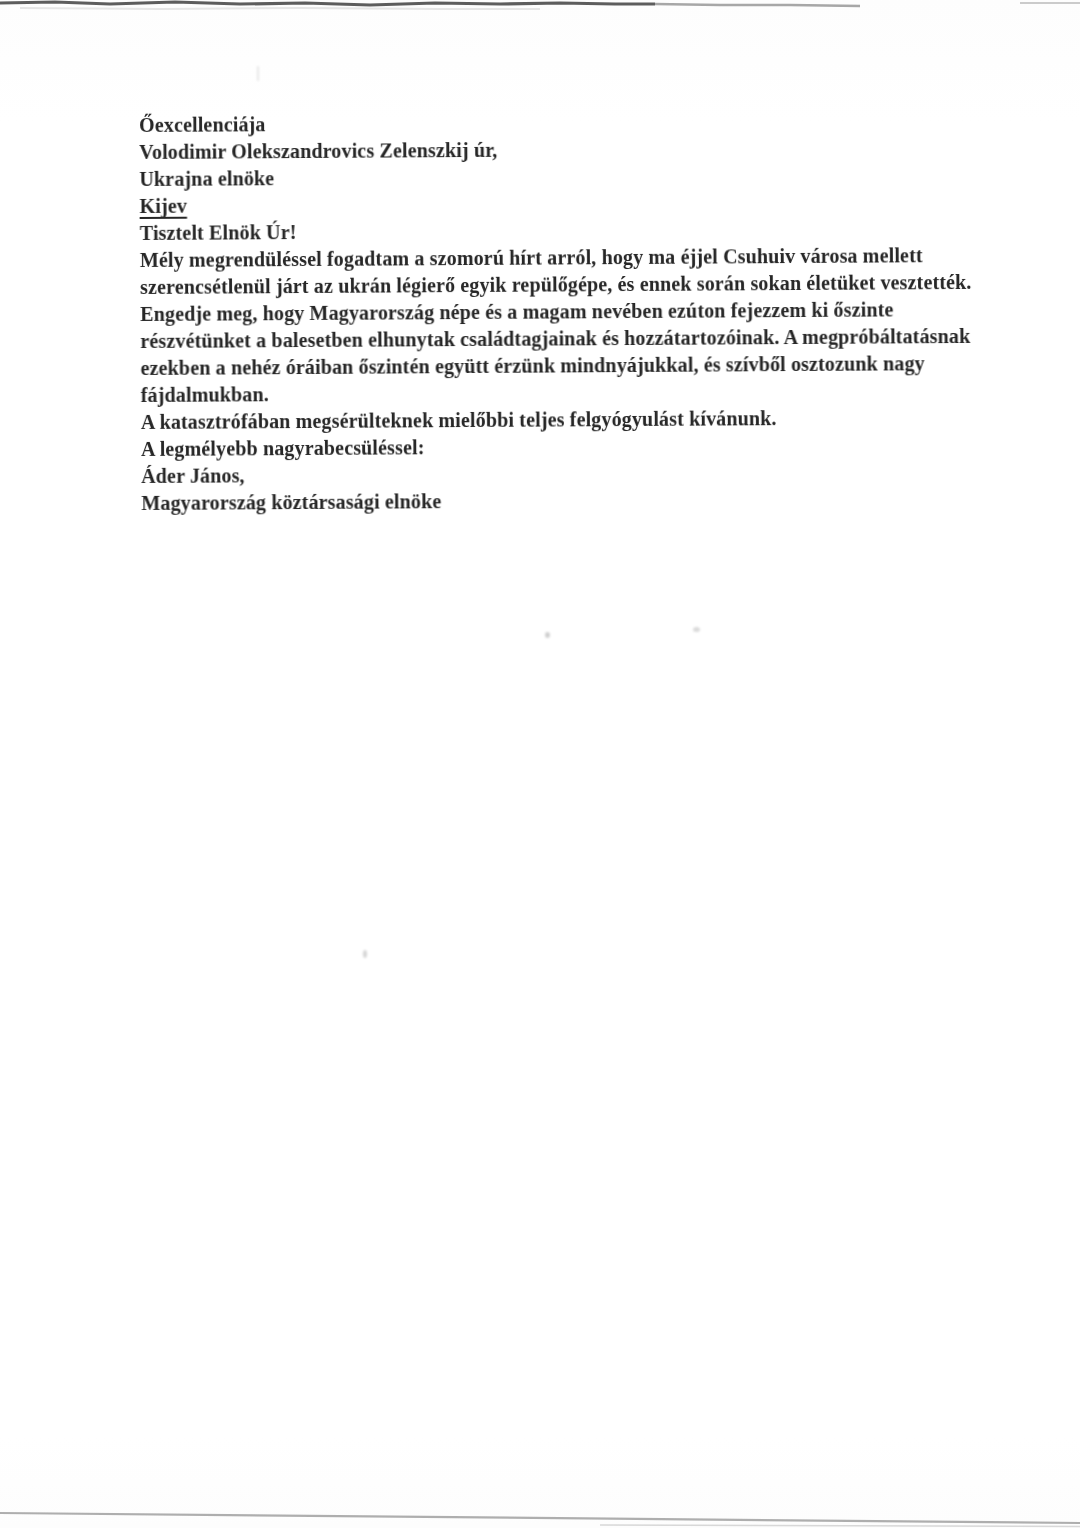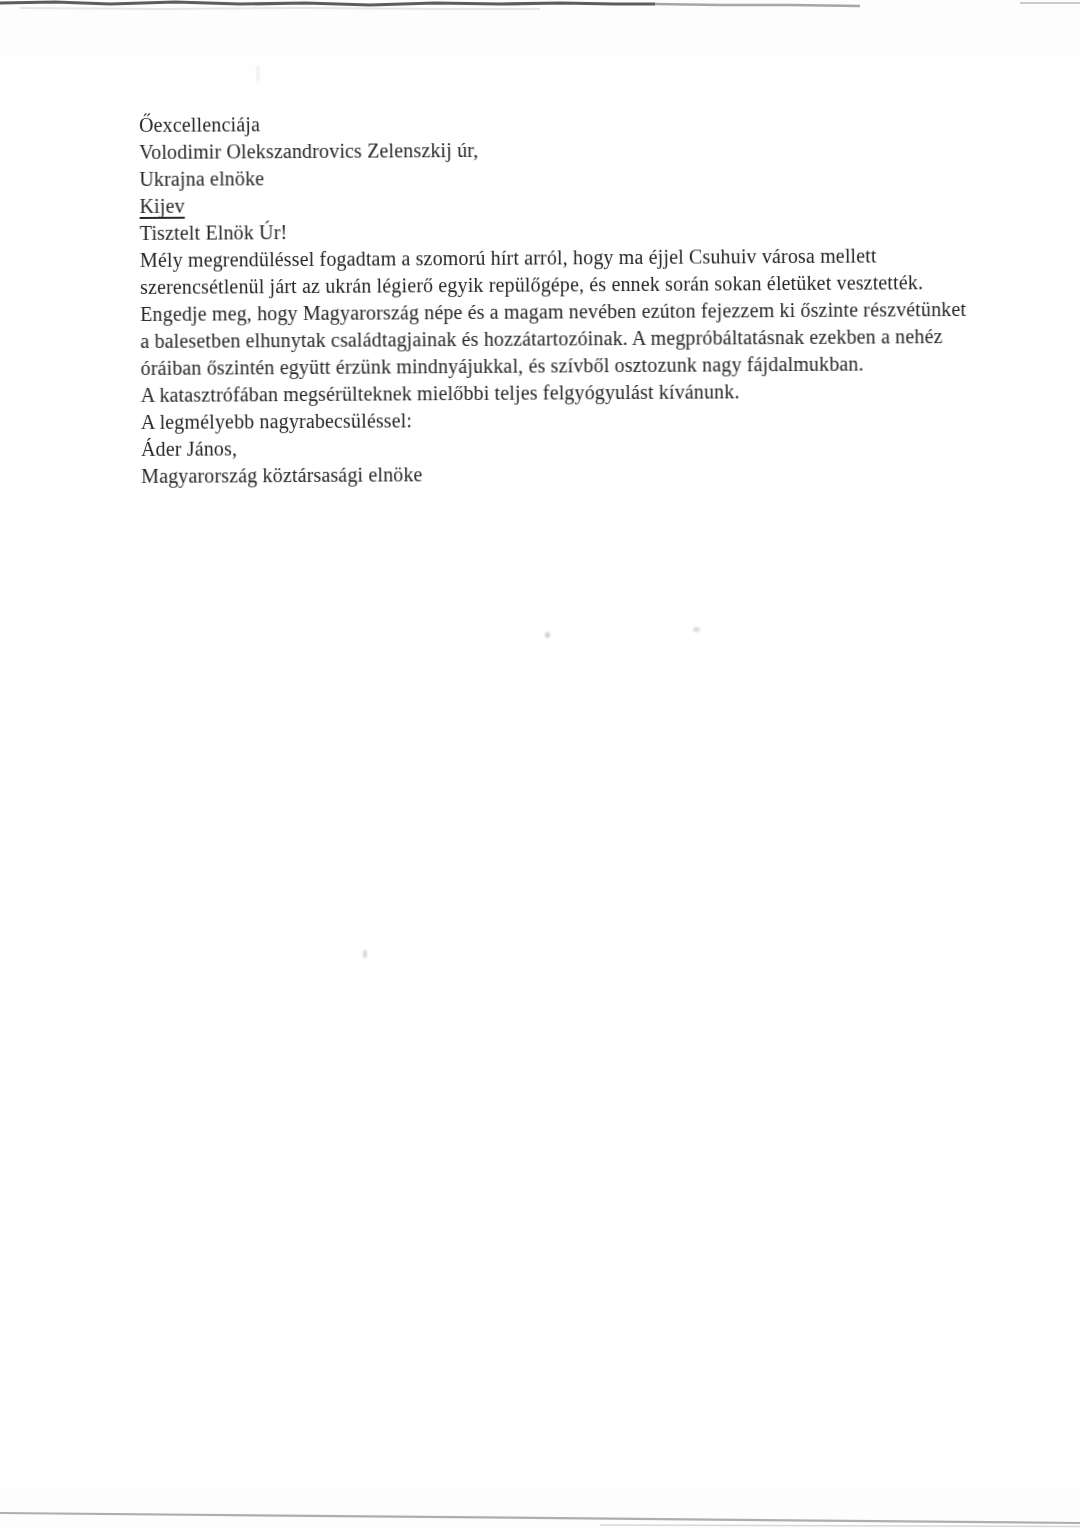--- a/index.html
+++ b/index.html
@@ -11,20 +11,21 @@
     width: 1080px;
     height: 1528px;
     position: relative;
     overflow: hidden;
     font-family: "Liberation Serif", "DejaVu Serif", serif;
   }
   .page {
     position: absolute;
     inset: 0;
     background: linear-gradient(180deg, #fdfdfd 0%, #ffffff 8%, #ffffff 94%, #fdfdfd 100%);
+    font-weight: bold;
   }
   
   .scan-top {
     position: absolute;
     top: 0;
     left: 0;
     width: 1080px;
     height: 14px;
   }
   

